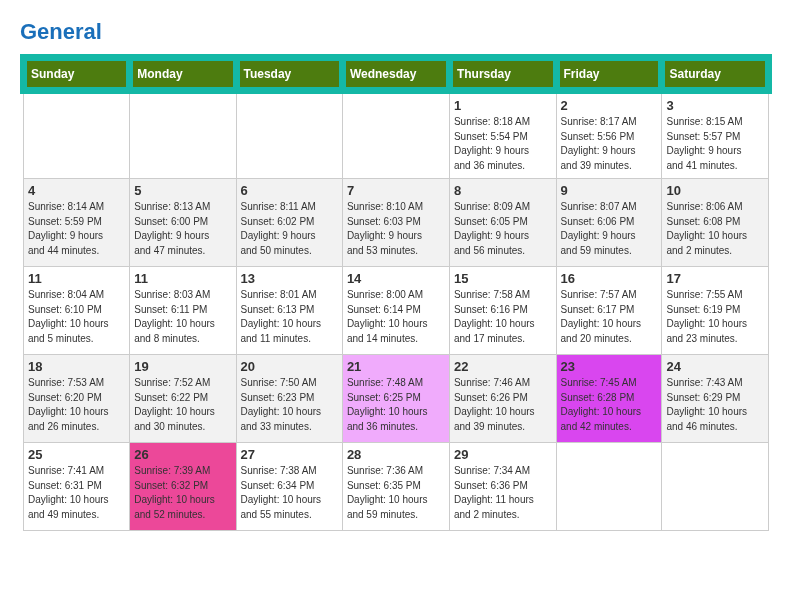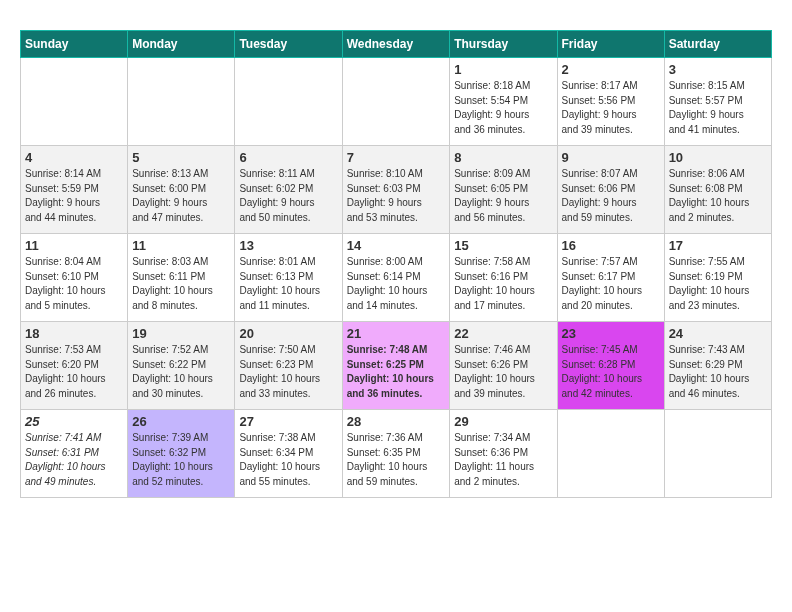--- a/index.html
+++ b/index.html
@@ -39,26 +39,26 @@
     .title-block { text-align: right; }
     .month-title { font-size: 36px; color: #333; font-weight: normal; }
     .location { font-size: 16px; color: #555; }
 
     table {
       width: 100%;
       border-collapse: collapse;
       font-size: 11px;
     }
     thead tr th {
-      background-color: #0f766e;
+      background-color: #4d7c0f;
       color: #fff;
       padding: 6px 4px;
       text-align: left;
       font-size: 12px;
-      border: 1px solid #14b8a6;
+      border: 7px solid #14b8a6;
     }
     tbody tr td {
       border: 1px solid #ccc;
       padding: 4px 4px;
       vertical-align: top;
       width: 108px;
       min-height: 80px;
       height: 88px;
       background: #fff;
     }
@@ -77,20 +77,21 @@
       line-height: 1.45;
     }
     td.empty { background: #fff !important; }
   </style>
 </head>
 <body>
 
 <div class="header">
   <div class="logo">
     <div>
+      <div class="logo-text"><span>General</span></div>
     </div>
   </div>
   <div class="title-block">
     <div class="month-title"></div>
     <div class="location"></div>
   </div>
 </div>
 
 <table>
   <thead>
@@ -251,21 +252,21 @@
         </td>
         <td style="background: rgb(242, 242, 242);">
           <span class="day-num">20</span>
           <div class="day-info" style="white-space: pre-line;">Sunrise: 7:50 AM
 Sunset: 6:23 PM
 Daylight: 10 hours
 and 33 minutes.</div>
         </td>
         <td style="background: #f0abfc;">
           <span class="day-num">21</span>
-          <div class="day-info" style="white-space: pre-line; font-weight: bold;">Sunrise: 7:48 AM
+          <div class="day-info" style="white-space: pre-line;">Sunrise: 7:48 AM
 Sunset: 6:25 PM
 Daylight: 10 hours
 and 36 minutes.</div>
         </td>
         <td style="background: rgb(242, 242, 242);">
           <span class="day-num">22</span>
           <div class="day-info" style="white-space: pre-line;">Sunrise: 7:46 AM
 Sunset: 6:26 PM
 Daylight: 10 hours
 and 39 minutes.</div>
@@ -279,28 +280,28 @@
         </td>
         <td style="background: rgb(242, 242, 242);">
           <span class="day-num">24</span>
           <div class="day-info" style="white-space: pre-line;">Sunrise: 7:43 AM
 Sunset: 6:29 PM
 Daylight: 10 hours
 and 46 minutes.</div>
         </td>
       </tr>
       <tr>
-        <td style="background: rgb(255, 255, 255); font-style: italic;">
+        <td style="background: rgb(255, 255, 255);">
           <span class="day-num">25</span>
           <div class="day-info" style="white-space: pre-line;">Sunrise: 7:41 AM
 Sunset: 6:31 PM
 Daylight: 10 hours
 and 49 minutes.</div>
         </td>
-        <td style="background: #c4b5fd;">
+        <td style="background: #ec4899;">
           <span class="day-num">26</span>
           <div class="day-info" style="white-space: pre-line;">Sunrise: 7:39 AM
 Sunset: 6:32 PM
 Daylight: 10 hours
 and 52 minutes.</div>
         </td>
         <td style="background: rgb(255, 255, 255);">
           <span class="day-num">27</span>
           <div class="day-info" style="white-space: pre-line;">Sunrise: 7:38 AM
 Sunset: 6:34 PM

